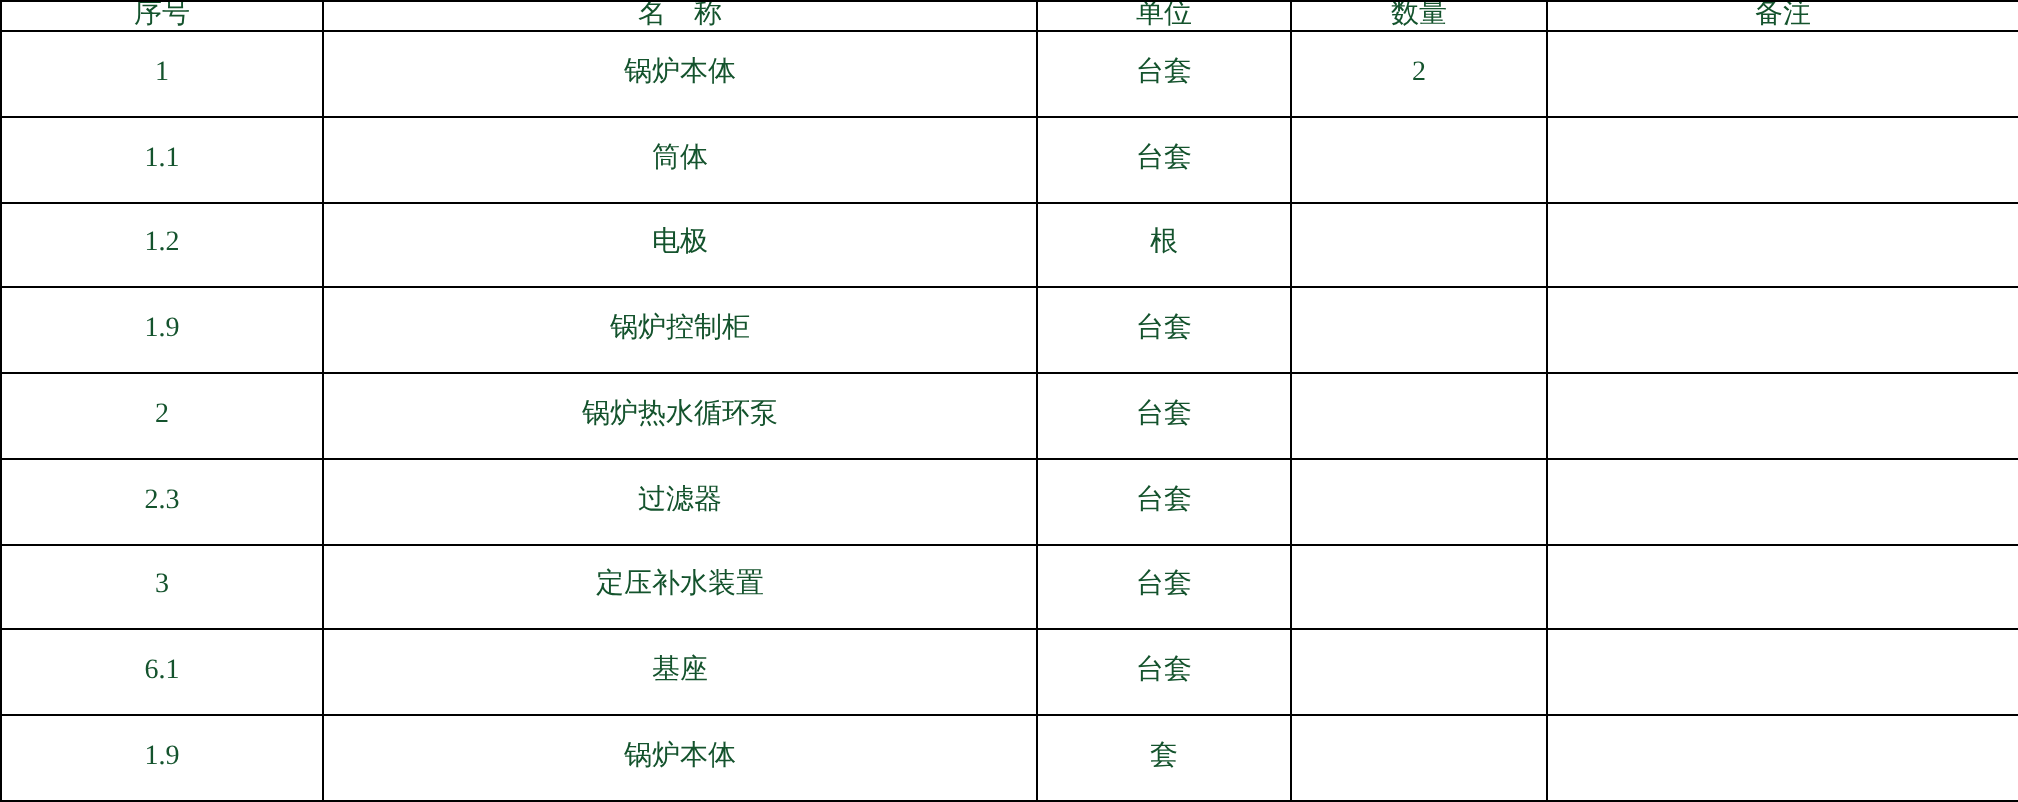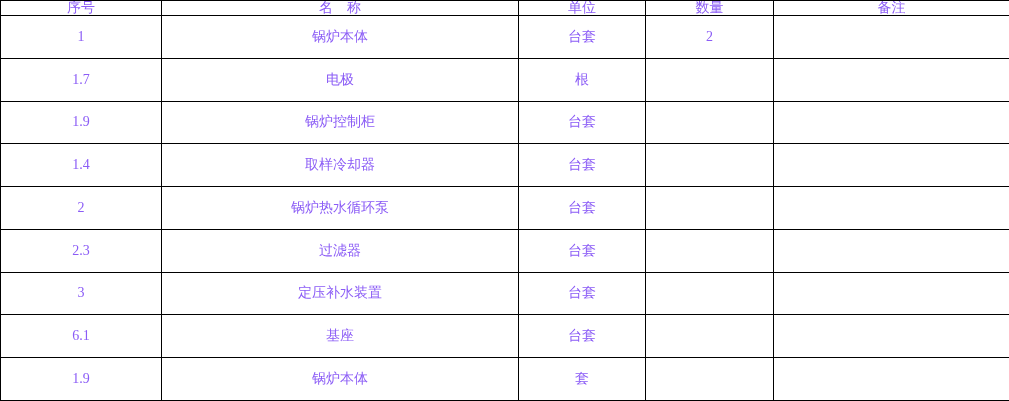--- a/index.html
+++ b/index.html
@@ -14,21 +14,21 @@
     position: absolute;
     left: 0;
     top: 0;
     width: 1009px;
     height: 401px;
     border-collapse: collapse;
     table-layout: fixed;
     background: #ffffff;
     font-family: "Liberation Serif", "DejaVu Serif", serif;
     font-size: 14px;
-    color: #8b5cf6;
+    color: #14532d;
   }
   .doc-table td, .doc-table th {
     border: 1px solid #000000;
     text-align: center;
     vertical-align: middle;
     padding: 0;
     font-weight: normal;
     white-space: pre;
     overflow: hidden;
     line-height: 1;
@@ -61,36 +61,36 @@
   </thead>
   <tbody>
       <tr>
         <td>1</td>
         <td>锅炉本体</td>
         <td>台套</td>
         <td>2</td>
         <td></td>
       </tr>
       <tr>
-        <td>1.7</td>
+        <td>1.1</td>
+        <td>筒体</td>
+        <td>台套</td>
+        <td></td>
+        <td></td>
+      </tr>
+      <tr>
+        <td>1.2</td>
         <td>电极</td>
         <td>根</td>
         <td></td>
         <td></td>
       </tr>
       <tr>
         <td>1.9</td>
         <td>锅炉控制柜</td>
-        <td>台套</td>
-        <td></td>
-        <td></td>
-      </tr>
-      <tr>
-        <td>1.4</td>
-        <td>取样冷却器</td>
         <td>台套</td>
         <td></td>
         <td></td>
       </tr>
       <tr>
         <td>2</td>
         <td>锅炉热水循环泵</td>
         <td>台套</td>
         <td></td>
         <td></td>

